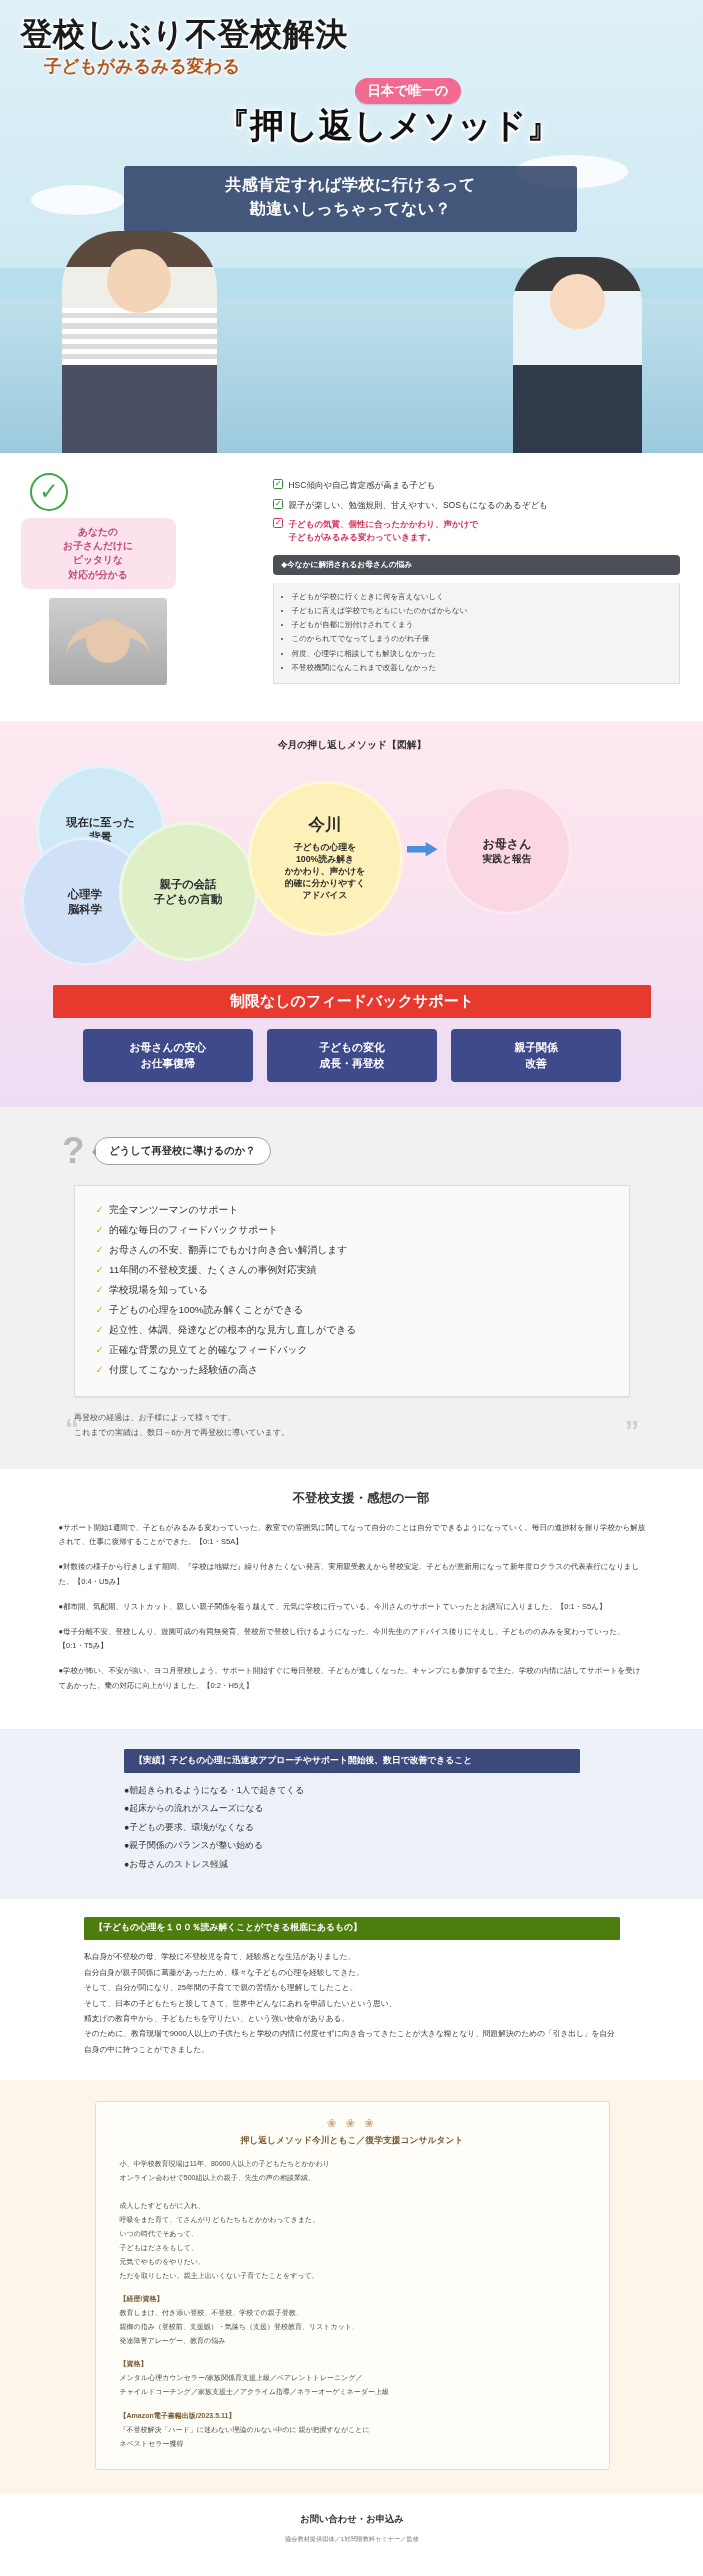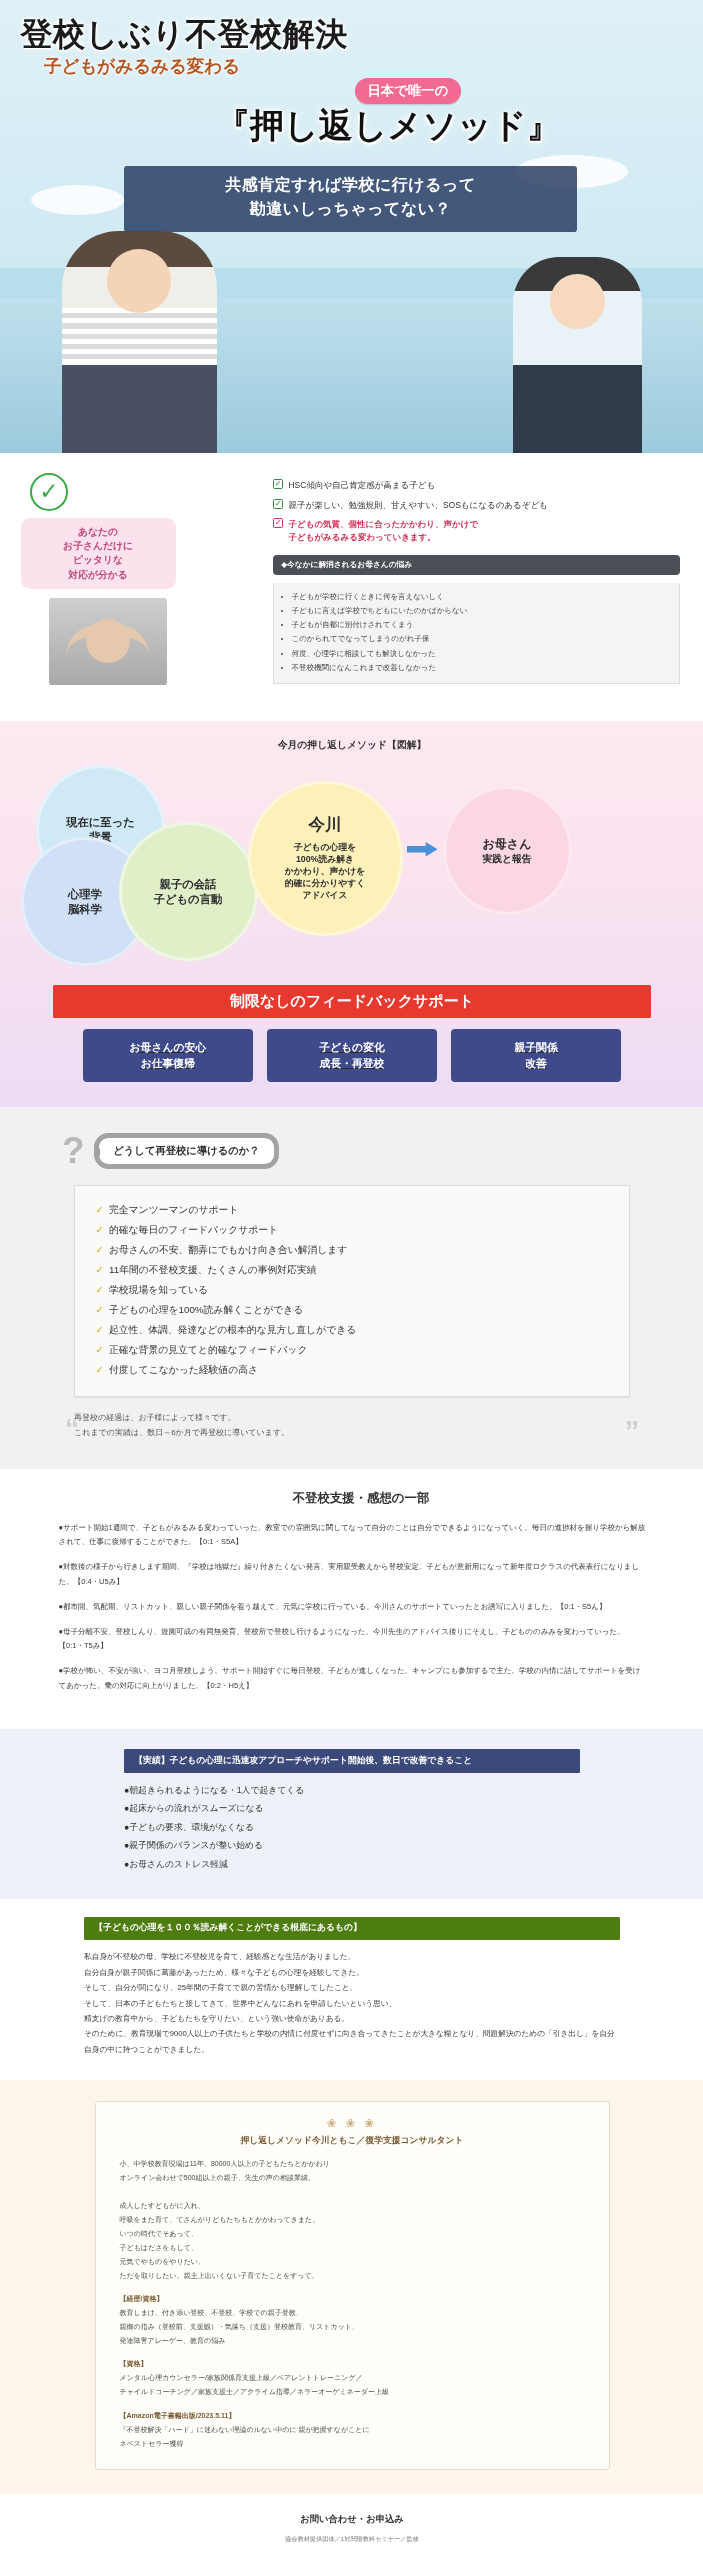--- a/index.html
+++ b/index.html
@@ -165,32 +165,32 @@
   .c-mom   { left:422px; top:26px;  width:129px; height:129px; background:#fbd7e4; font-size:12px;}
   .arrow {
     position:absolute; left:386px; top:82px; width:31px; height:14.4px;
     background:#4a90d9;
     clip-path: polygon(0 28%, 62% 28%, 62% 0, 100% 50%, 62% 100%, 62% 72%, 0 72%);
   }
   .feedback-bar {
     width:598px; margin:3.1px auto 0 auto; background:#e8392f; color:#fff;
     text-align:center; font-size:15px; font-weight:900; padding:6.7px 0; border-radius:1.5px;
   }
-  .result-row { width:539px; margin:11.3px auto 0 auto; display:flex; gap:13.4px;text-decoration:underline; }
+  .result-row { width:539px; margin:11.3px auto 0 auto; display:flex; gap:13.4px; }
   .result-box {
     flex:1; background:#3f4a8a; color:#fff; border-radius:4.1px;
     text-align:center; font-size:10.8px; font-weight:800; padding:10.3px 3.1px; line-height:1.5;
   }
 
   
   .sec-why { width:704px; background:#f1f1f1; padding:23px 0 28px 0; position:relative;}
   .why-head { display:flex; align-items:center; gap:9.3px; margin-left:62px; }
   .qmark { font-size:37px; font-weight:900; color:#b9b9b9; }
   .why-bubble {
-    background:#ffffff; border:5px solid #a3a3a3; border-radius:14.4px;
+    background:#ffffff; border:1px solid #a3a3a3; border-radius:14.4px;
     padding:6.2px 14.4px; font-size:10.3px; font-weight:800; color:#333; position:relative;
   }
   .why-bubble:after{
     content:""; position:absolute; left:-7.2px; top:10.3px; width:0;height:0;
     border:4.1px solid transparent; border-right-color:#9aa0a6;
   }
   .why-card {
     width:556px; margin:13.4px auto 0 auto; background:#fafafa;
     border:0.5px solid #dcdcdc; border-radius:2.1px; padding:13.4px 20.6px 15.5px 20.6px;
     box-shadow:0 0.5px 1.5px rgba(0,0,0,.06);

